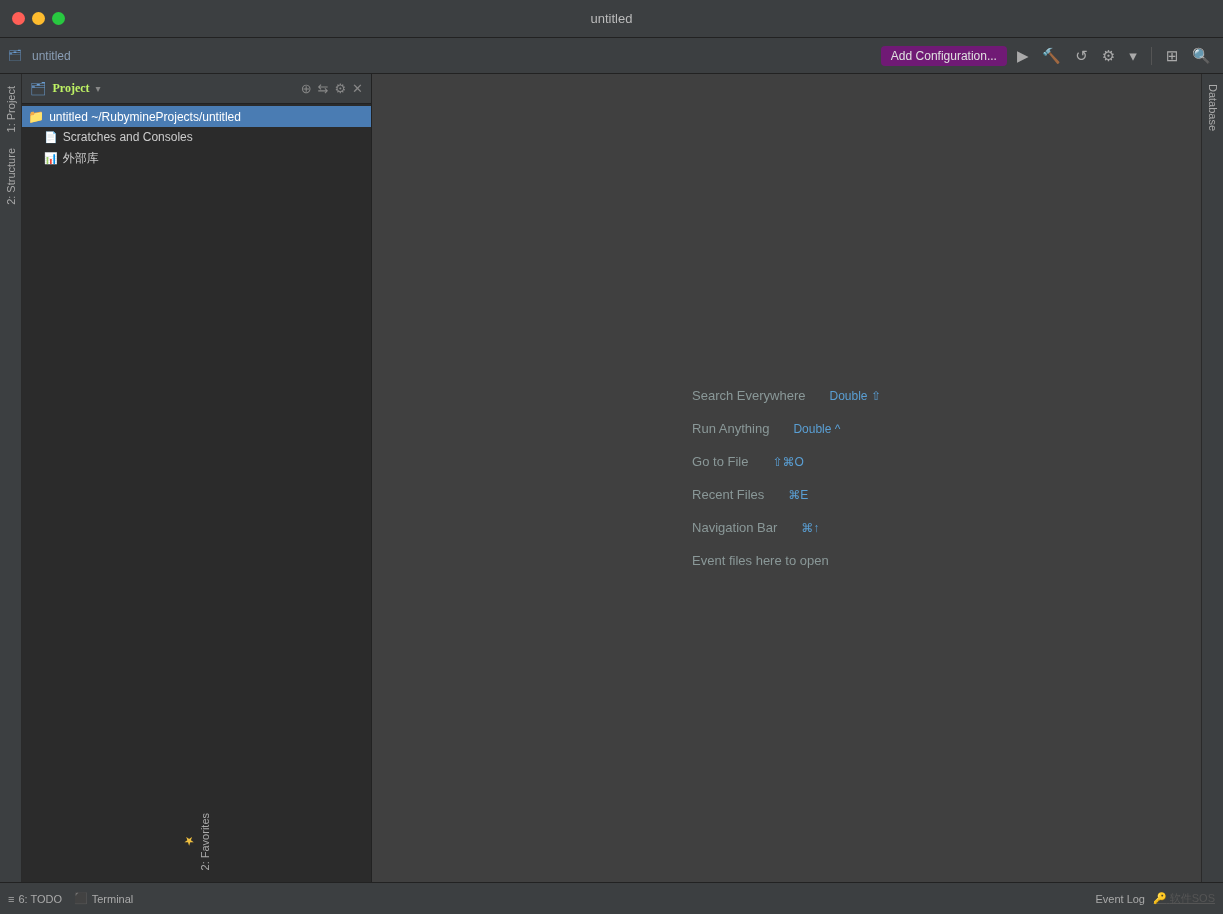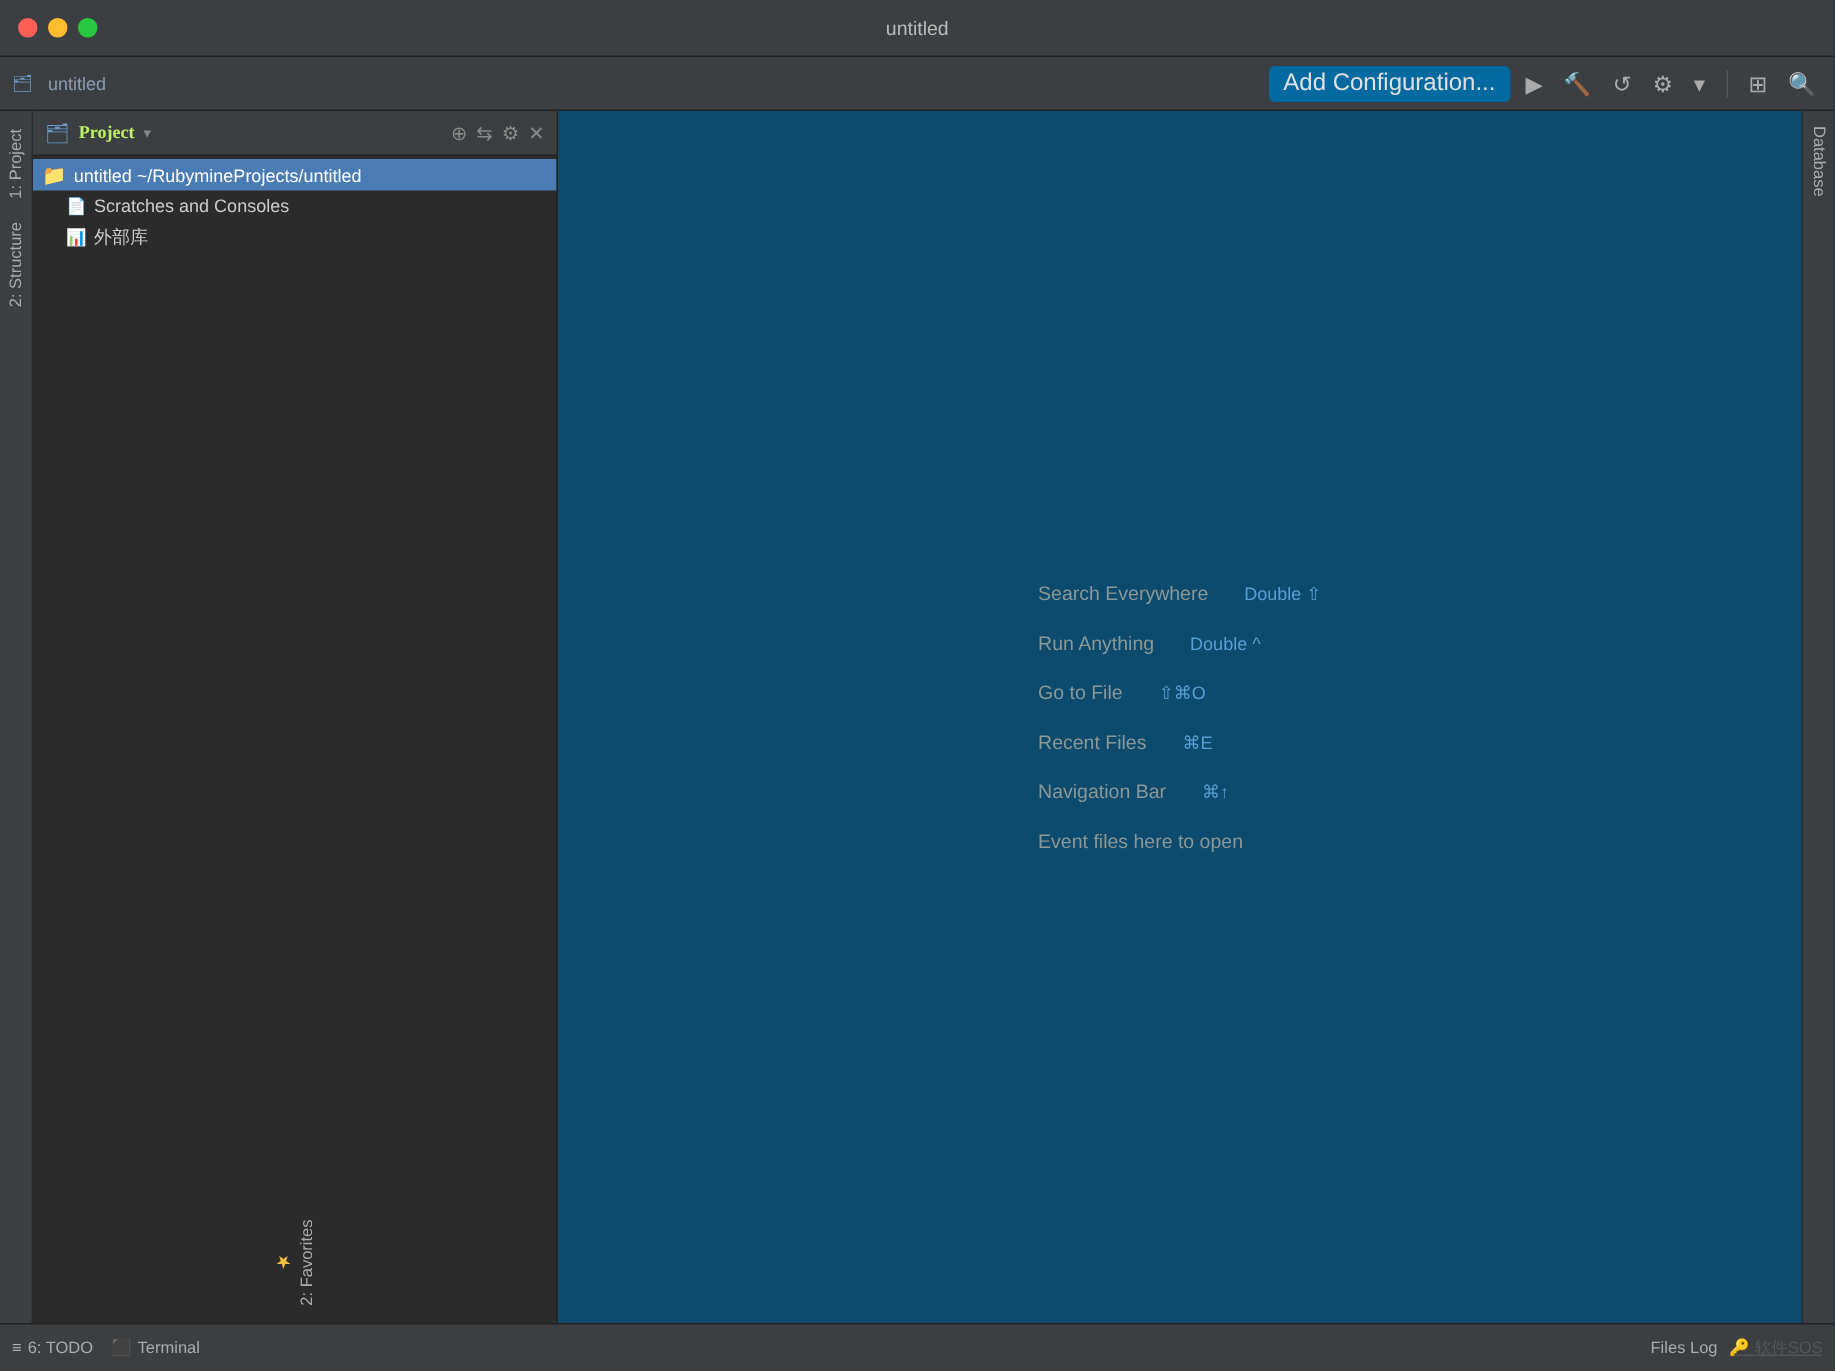--- a/index.html
+++ b/index.html
@@ -54,26 +54,26 @@
       border-bottom: 1px solid #222;
       gap: 6px;
     }
     .toolbar-project-label {
       font-size: 12px;
       color: #8a9eb5;
       margin-left: 4px;
     }
     .toolbar-spacer { flex: 1; }
     .toolbar-btn {
-      background: #0369a1;
+      background: #701a75;
       color: #e0e0e0;
       border: none;
       border-radius: 4px;
       padding: 3px 10px;
-      font-size: 16px;
+      font-size: 12px;
       cursor: pointer;
       white-space: nowrap;
     }
     .toolbar-icon-btn {
       background: none;
       border: none;
       color: #aaa;
       font-size: 15px;
       cursor: pointer;
       padding: 2px 4px;
@@ -161,21 +161,21 @@
       font-size: 13px;
       flex-shrink: 0;
     }
     .folder-icon { color: #6a9bcf; }
     .scratches-icon { color: #6a9bcf; font-size: 11px; }
     .ext-lib-icon { color: #6a9bcf; font-size: 11px; }
 
     
     .editor-area {
       flex: 1;
-      background: #0c4a6e;
+      background: #404040;
       display: flex;
       flex-direction: column;
       align-items: center;
       justify-content: center;
       position: relative;
     }
     .editor-hints {
       display: flex;
       flex-direction: column;
       gap: 18px;
@@ -387,20 +387,20 @@
     <span>≡</span>
     <span>6: TODO</span>
   </span>
   <span class="bottom-item">
     <span>⬛</span>
     <span>Terminal</span>
   </span>
   <div class="bottom-spacer"></div>
   <div class="bottom-right">
     <span class="bottom-item">
-      <span>Files Log</span>
+      <span>Event Log</span>
     </span>
     <span class="watermark">
       <span>🔑</span>
       <span>软件SOS</span>
     </span>
   </div>
 </div>
 
 </body></html>

